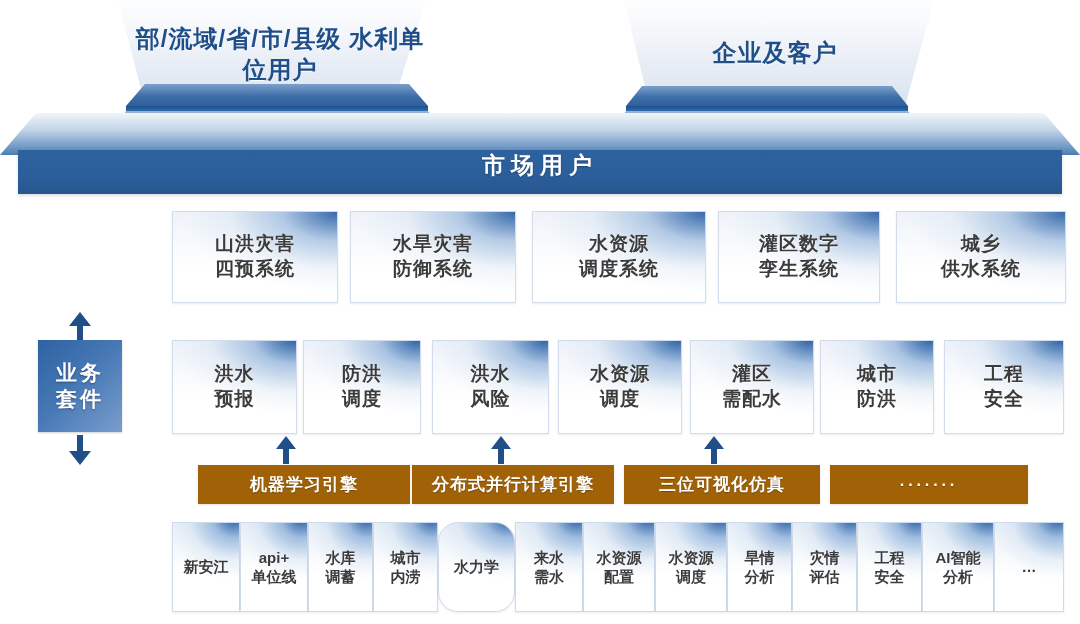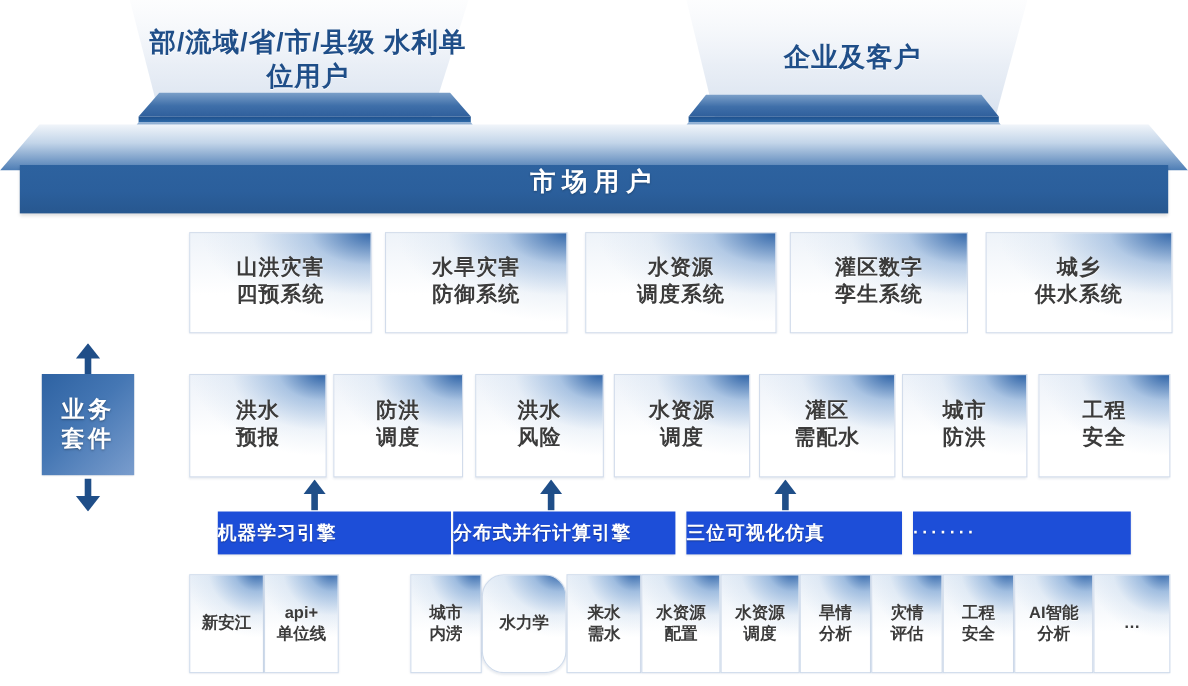--- a/index.html
+++ b/index.html
@@ -88,22 +88,22 @@
   
   .card.suite{
     background:
       radial-gradient(125% 105% at 98% -2%, rgba(26,84,158,.92) 0%, rgba(92,142,201,.48) 26%, rgba(198,216,236,.28) 54%, rgba(255,255,255,0) 78%),
       linear-gradient(180deg,#edf2f9 0%,#ffffff 60%,#ffffff 100%);
   }
 
   
   .engine{
     position:absolute;
-    background:#1d4ed8;
-    display:flex;align-items:center;justify-content:flex-start;
+    background:#a16207;
+    display:flex;align-items:center;justify-content:center;
     box-shadow:0 1px 2px rgba(0,0,0,.12);
   }
   .engine span{
     color:#fff;font-weight:bold;font-size:17px;letter-spacing:1px;
     text-shadow:0 1px 1px rgba(0,0,0,.3);
   }
   .engine.dots span{letter-spacing:3px;font-size:16px;}
 
   
   .arrow{position:absolute;}
@@ -325,20 +325,24 @@
   </div>
 
 
   <div class="card algo" style="left:172px;top:522px;width:66px;height:88px;">
     <span class="c-txt">新安江</span>
   </div>
   <div class="card algo" style="left:240px;top:522px;width:66px;height:88px;">
     <span class="c-txt">api+
 单位线</span>
   </div>
+  <div class="card algo" style="left:308px;top:522px;width:63px;height:88px;">
+    <span class="c-txt">水库
+调蓄</span>
+  </div>
   <div class="card algo" style="left:373px;top:522px;width:63px;height:88px;">
     <span class="c-txt">城市
 内涝</span>
   </div>
   <div class="card algo" style="left:438px;top:522px;width:75px;height:88px;border-radius:20px;">
     <span class="c-txt">水力学</span>
   </div>
   <div class="card algo" style="left:515px;top:522px;width:66px;height:88px;">
     <span class="c-txt">来水
 需水</span>

